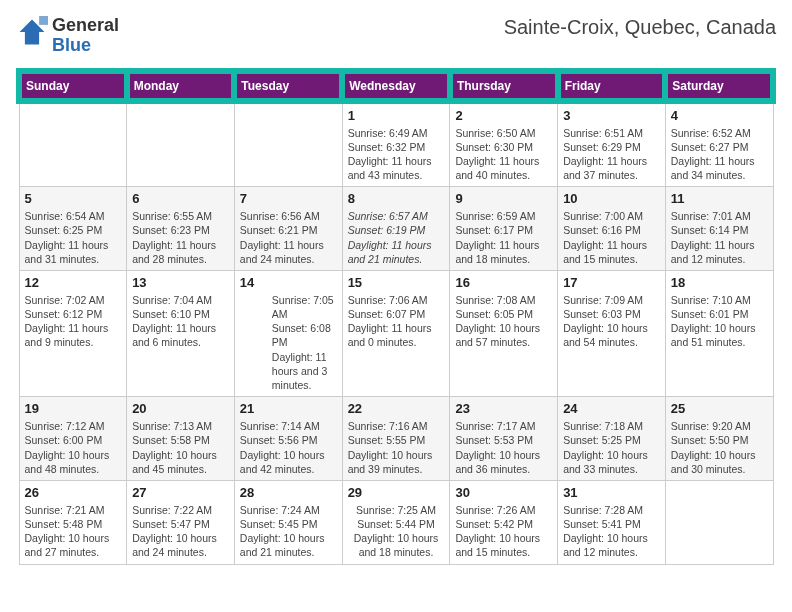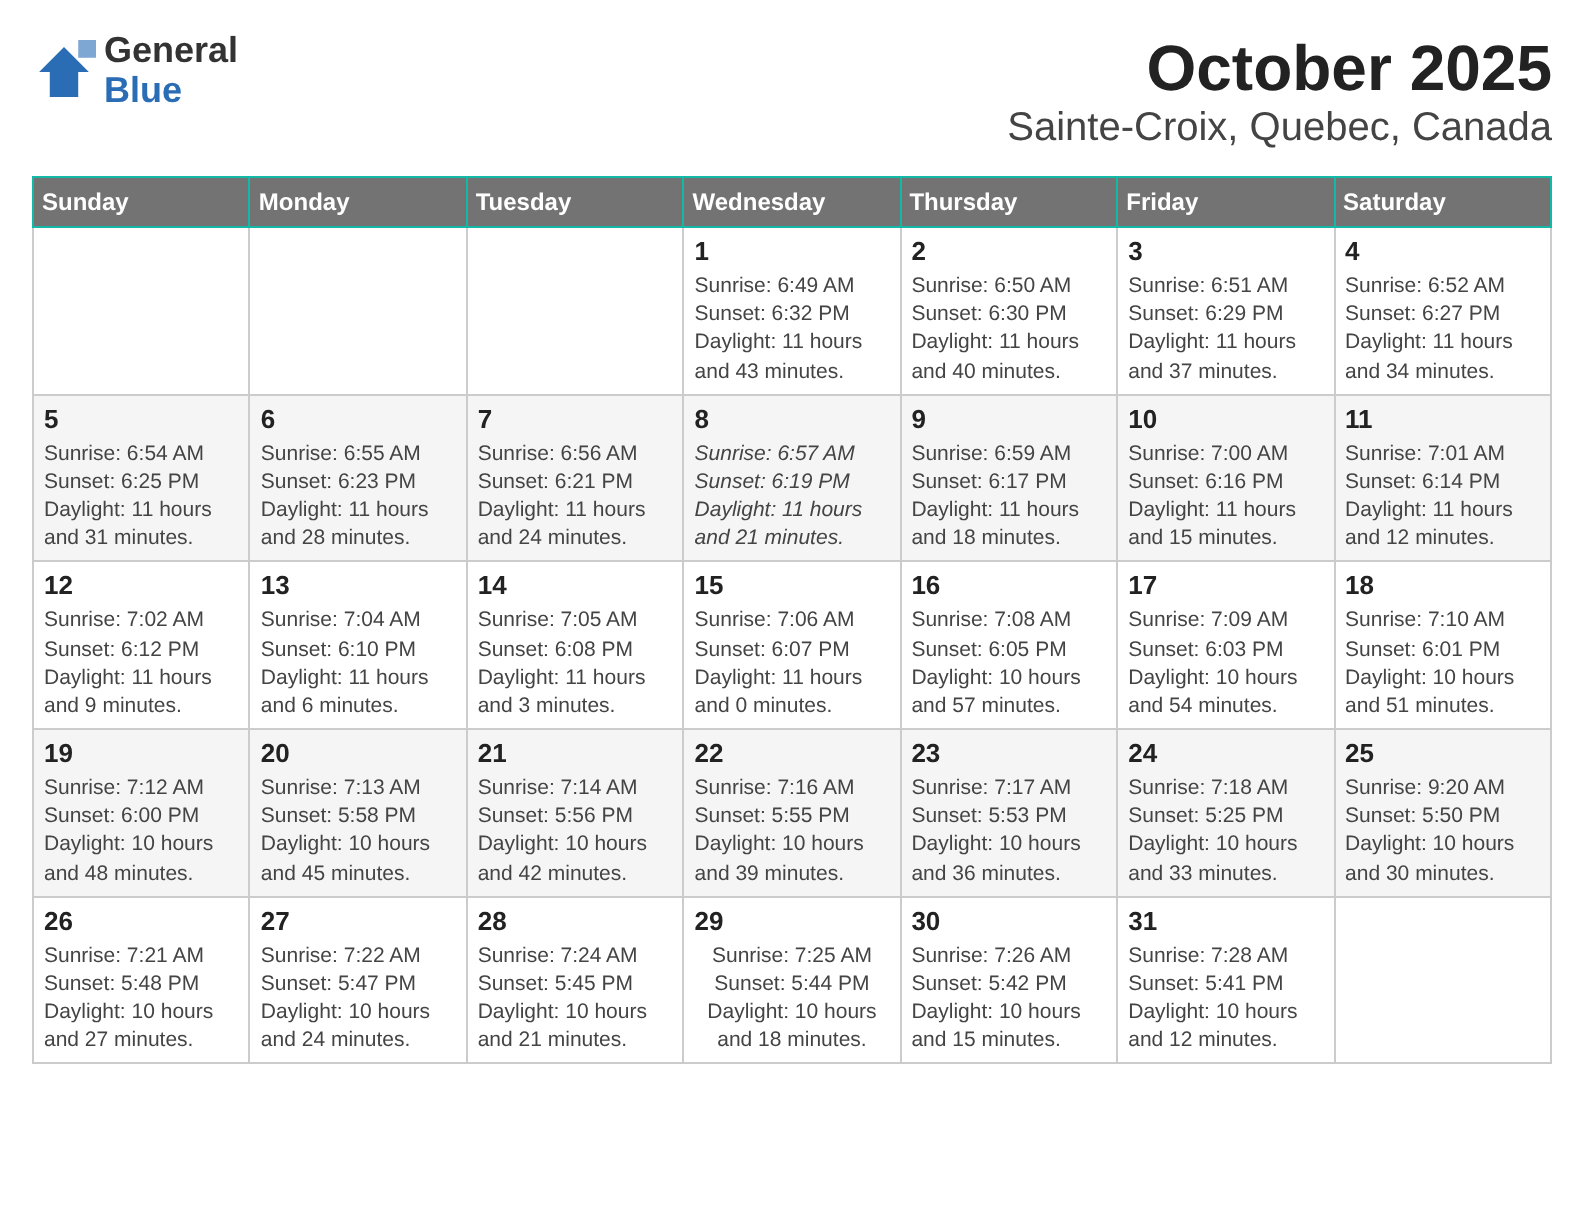--- a/index.html
+++ b/index.html
@@ -11,21 +11,21 @@
       padding: 16px;
     }
     .header {
       display: flex;
       justify-content: space-between;
       align-items: flex-start;
       margin-bottom: 12px;
     }
     .logo {
       display: flex;
-      align-items: center;
+      align-items: flex-start;
       gap: 4px;
     }
     .logo-text {
       font-size: 18px;
       font-weight: bold;
       line-height: 1.1;
     }
     .logo-general { color: #333; }
     .logo-blue { color: #2a6db5; }
     .logo-icon {
@@ -43,27 +43,27 @@
     .location {
       font-size: 20px;
       color: #444;
     }
     .calendar {
       width: 100%;
       border-collapse: collapse;
       font-size: 11px;
     }
     .calendar th {
-      background: #737373;
+      background: #701a75;
       color: #fff;
       padding: 5px 4px;
       text-align: left;
       font-size: 12px;
       font-weight: bold;
-      border: 1px solid #14b8a6;
+      border: 6px solid #14b8a6;
     }
     .calendar td {
       border: 1px solid #ccc;
       vertical-align: top;
       padding: 4px 5px;
       width: 108px;
       min-height: 80px;
       background: #fff;
     }
     .calendar tr:nth-child(even) td {
@@ -94,21 +94,20 @@
     <svg class="logo-icon" viewBox="0 0 36 36">
       <polygon points="18,4 32,18 26,18 26,32 10,32 10,18 4,18" fill="#2a6db5"></polygon>
       <polygon points="26,10 36,10 36,0 26,0" fill="#2a6db5" opacity="0.6"></polygon>
     </svg>
     <div class="logo-text">
       <span class="logo-general">General</span><br>
       <span class="logo-blue">Blue</span>
     </div>
   </div>
   <div class="title-block">
-    <div class="month-title">October 2025</div>
     <div class="location">Sainte-Croix, Quebec, Canada</div>
   </div>
 </div>
 
 <table class="calendar">
   <thead>
     <tr>
     <th>Sunday</th>
         <th>Monday</th>
         <th>Tuesday</th>
@@ -200,21 +199,21 @@
 Daylight: 11 hours and 9 minutes.</div>
         </td>
         <td>
           <div class="day-number">13</div>
           <div class="day-info" style="white-space: pre-line;">Sunrise: 7:04 AM
 Sunset: 6:10 PM
 Daylight: 11 hours and 6 minutes.</div>
         </td>
         <td>
           <div class="day-number">14</div>
-          <div class="day-info" style="white-space: pre-line;">Sunrise: 7:05 AM
+          <div class="day-info" style="white-space: pre-line; margin-left: 32px;">Sunrise: 7:05 AM
 Sunset: 6:08 PM
 Daylight: 11 hours and 3 minutes.</div>
         </td>
         <td>
           <div class="day-number">15</div>
           <div class="day-info" style="white-space: pre-line;">Sunrise: 7:06 AM
 Sunset: 6:07 PM
 Daylight: 11 hours and 0 minutes.</div>
         </td>
         <td>

